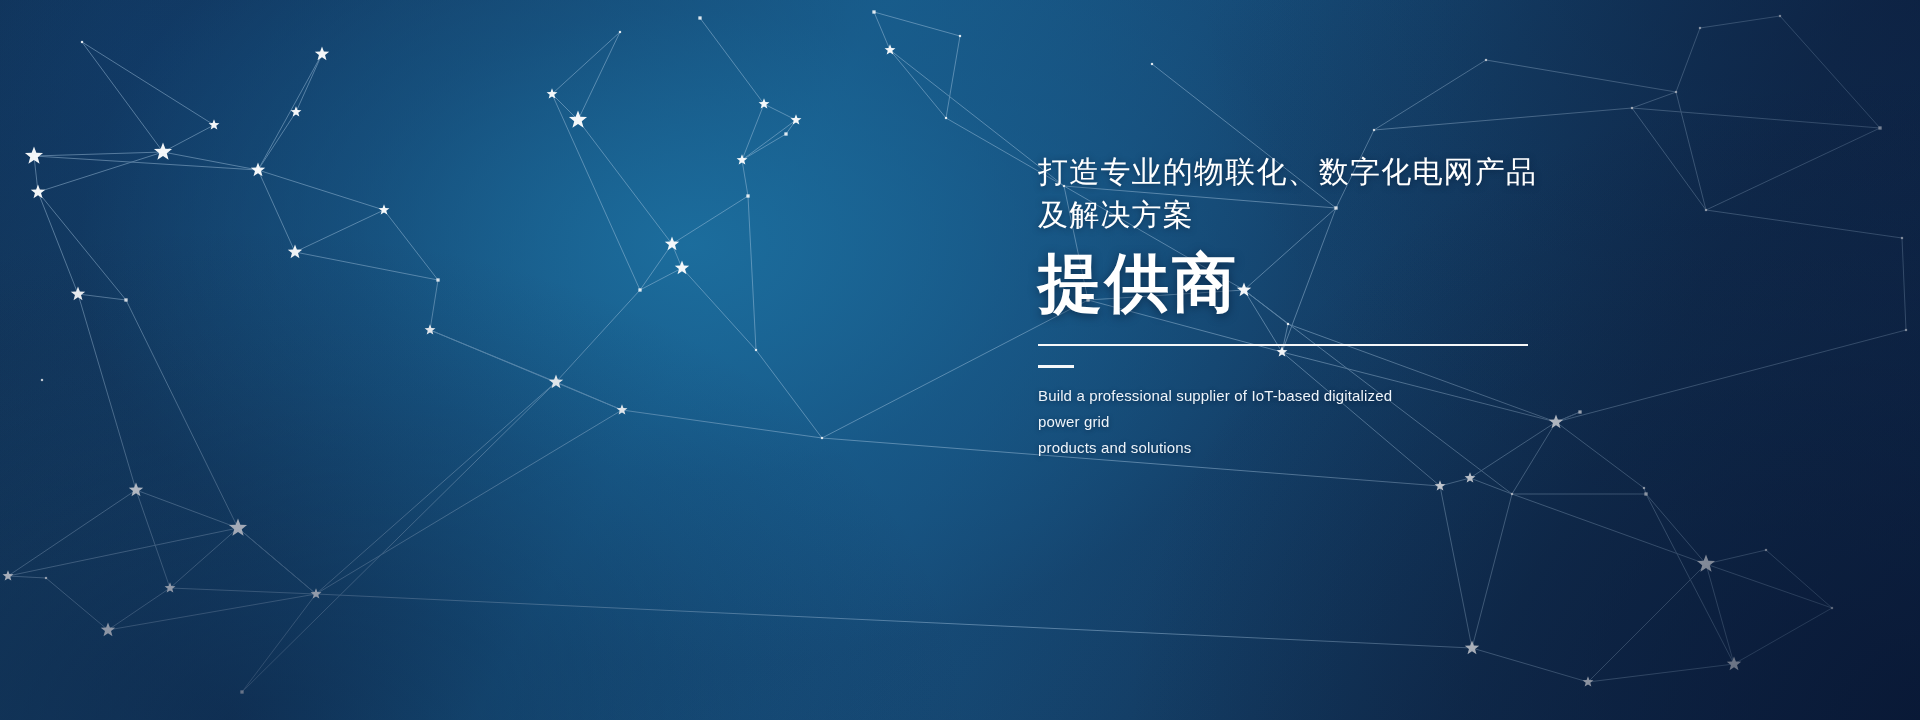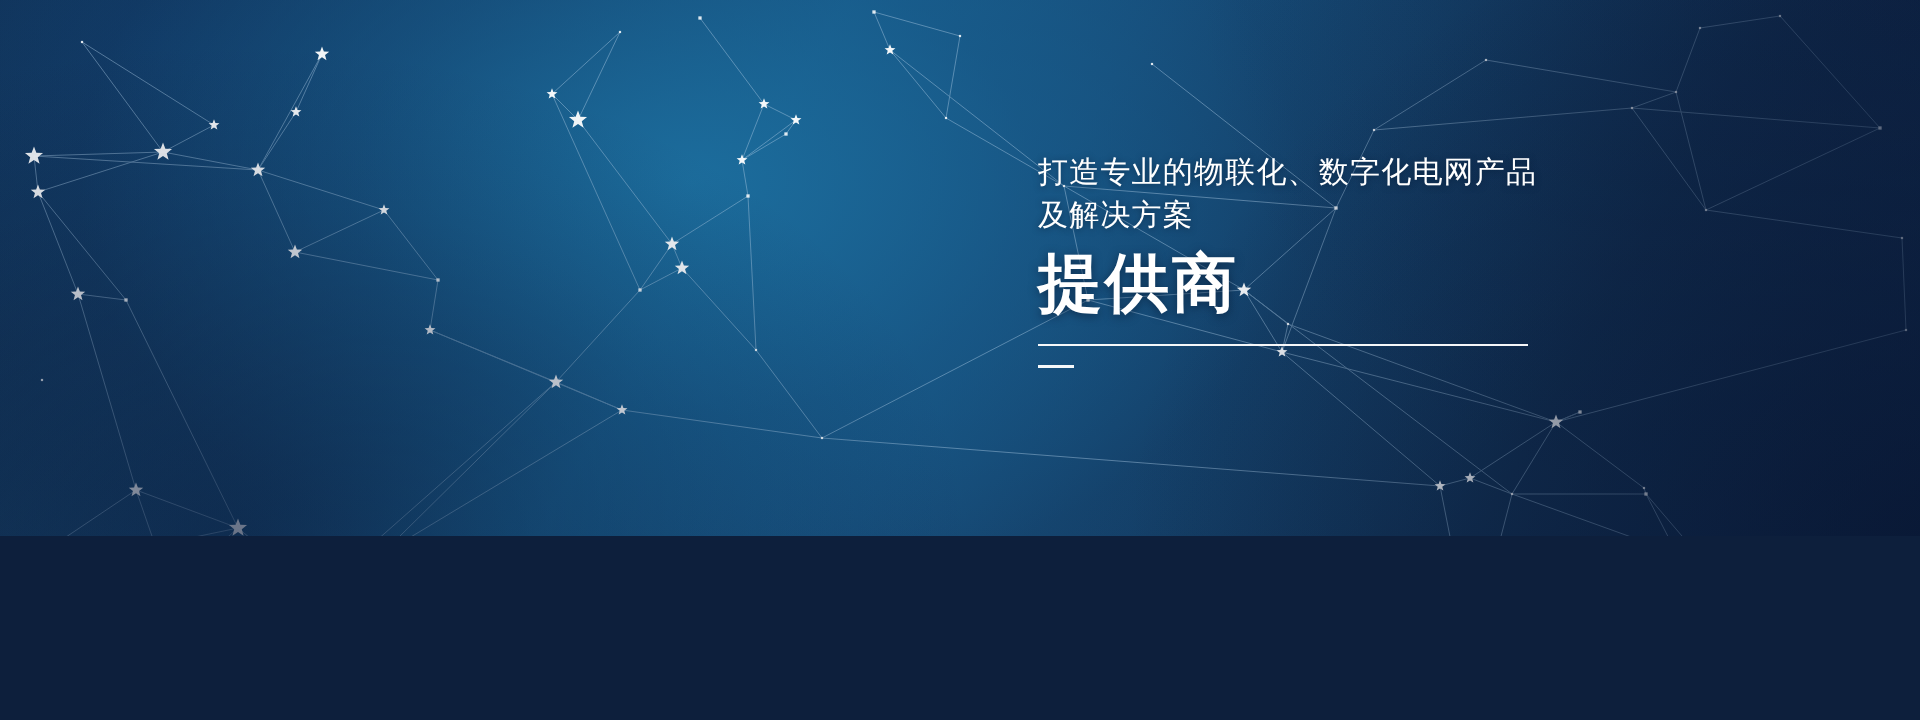--- a/index.html
+++ b/index.html
@@ -3,21 +3,21 @@
 <meta charset="utf-8">
 <style>
   html, body {
     margin: 0;
     padding: 0;
     background: #0d1f3c;
   }
   #banner {
     position: relative;
     width: 1920px;
-    height: 536px;
+    height: 720px;
     overflow: hidden;
     font-family: "Liberation Sans", "DejaVu Sans", sans-serif;
     background:
       radial-gradient(ellipse 900px 620px at 36% 34%, rgba(28,110,158,0.95) 0%, rgba(24,92,140,0.55) 38%, rgba(18,60,104,0.12) 68%, rgba(14,40,80,0) 100%),
       radial-gradient(ellipse 700px 520px at 8% 8%, rgba(16,58,104,0.75) 0%, rgba(14,44,86,0.2) 60%, rgba(12,34,70,0) 100%),
       linear-gradient(120deg, #123253 0%, #16476f 22%, #185d8c 38%, #17507d 52%, #143f67 66%, #112f52 80%, #0e2446 100%);
   }
   #banner::after {
     content: "";
     position: absolute;
@@ -231,15 +231,17 @@
       <rect x="1674.9" y="90.9" width="2.2" height="2.2" fill="#ffffff" opacity="0.85"></rect>
       <rect x="1900.9" y="236.9" width="2.2" height="2.2" fill="#ffffff" opacity="0.85"></rect>
     </svg>
 
   <div class="content">
     <h2 class="headline">打造专业的物联化、数字化电网产品
 及解决方案</h2>
     <h1 class="bigtitle">提供商</h1>
     <div class="rule-long"></div>
     <div class="rule-short"></div>
+    <p class="subtitle">Build a professional supplier of IoT-based digitalized power grid
+products and solutions</p>
   </div>
 
 </div>
 
 </body></html>

